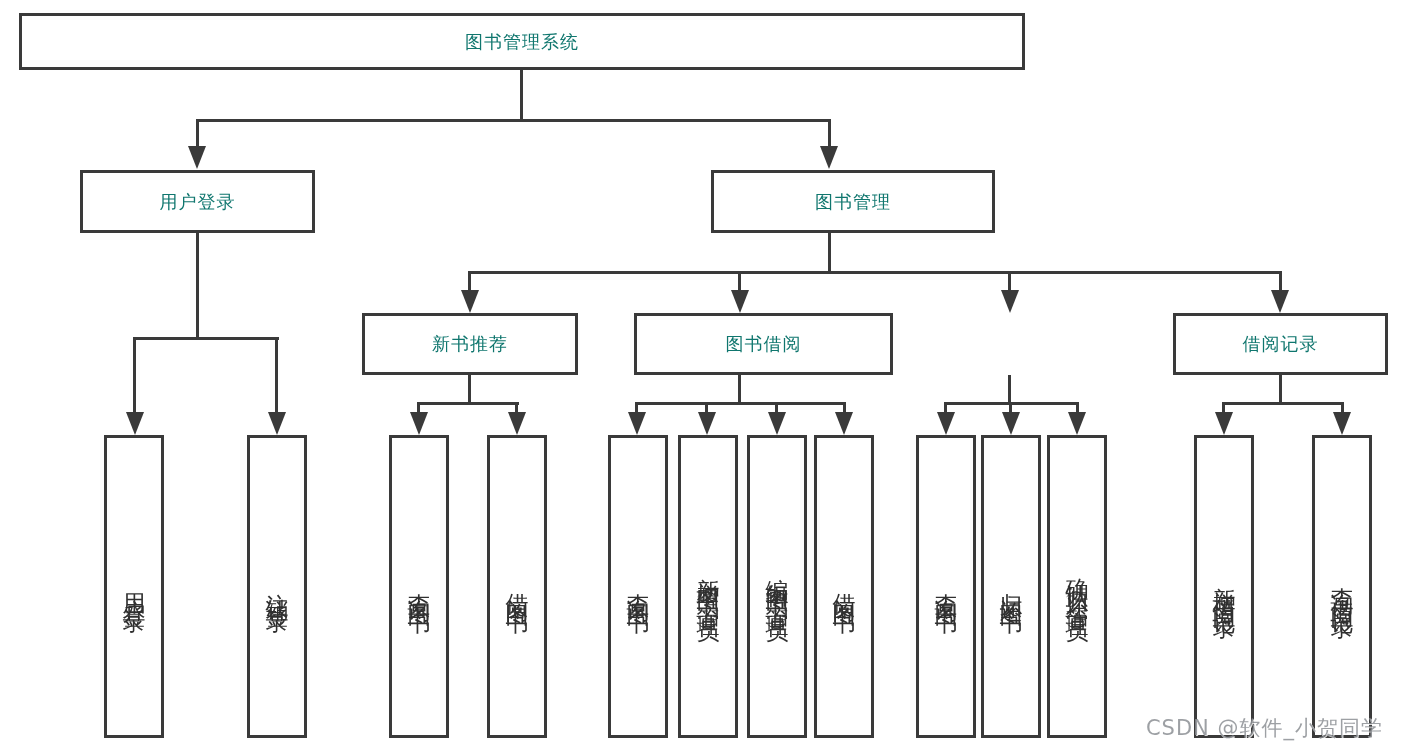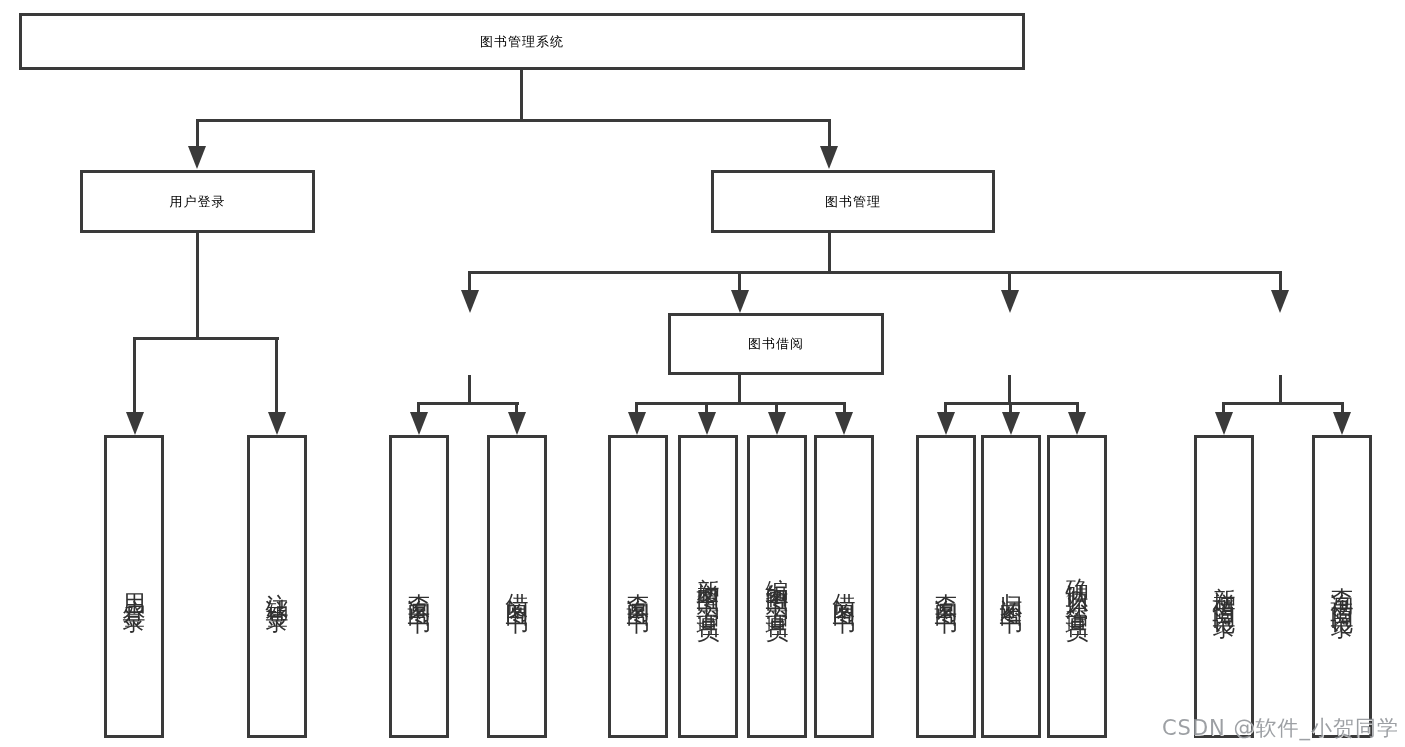--- a/index.html
+++ b/index.html
@@ -14,22 +14,22 @@
   .box{
     position:absolute;
     box-sizing:border-box;
     border:3px solid #3a3a3a;
     background:#ffffff;
     display:flex;
     align-items:center;
     justify-content:center;
   }
   .hlabel{
-    font-size:13px;
-    color:#000000;
+    font-size:18px;
+    color:#0f766e;
     letter-spacing:1px;
     white-space:nowrap;
   }
   .l1{top:170px;height:63px;}
   .gbox{top:313px;height:62px;}
   .leaf{top:435px;height:303px;width:60px;border-width:3px;}
   .vtext{
     writing-mode:vertical-rl;
     text-orientation:mixed;
     font-size:23px;
@@ -45,21 +45,21 @@
   
   .ar{
     position:absolute;
     width:0;height:0;
     border-left:9px solid transparent;
     border-right:9px solid transparent;
     border-top:23px solid #3a3a3a;
   }
   .watermark{
     position:absolute;
-    top:714px;right:6px;
+    top:714px;right:22px;
     font-size:21px;
     color:rgba(140,143,148,0.85);
     text-shadow:1px 1px 0 rgba(255,255,255,0.8);
     letter-spacing:1px;
     z-index:5;
     white-space:nowrap;
   }
 </style>
 </head>
 <body>
@@ -95,22 +95,28 @@
   <div class="hl" style="left:468px;top:271px;width:814px"></div>
   <div class="vl" style="left:468px;top:271px;height:23px"></div>
   <div class="vl" style="left:738px;top:271px;height:23px"></div>
   <div class="vl" style="left:1008px;top:271px;height:23px"></div>
   <div class="vl" style="left:1279px;top:271px;height:23px"></div>
   <div class="ar" style="left:461px;top:290px"></div>
   <div class="ar" style="left:731px;top:290px"></div>
   <div class="ar" style="left:1001px;top:290px"></div>
   <div class="ar" style="left:1271px;top:290px"></div>
 
-  <div class="box gbox" style="left:668px;width:216px">
+  <div class="box gbox" style="left:362px;width:216px">
+    <span class="hlabel">新书推荐</span>
+  </div>
+  <div class="box gbox" style="left:634px;width:259px">
     <span class="hlabel">图书借阅</span>
+  </div>
+  <div class="box gbox" style="left:1173px;width:215px">
+    <span class="hlabel">借阅记录</span>
   </div>
 
   <div class="vl" style="left:468px;top:375px;height:27px"></div>
   <div class="hl" style="left:417px;top:402px;width:102px"></div>
   <div class="vl" style="left:417px;top:402px;height:14px"></div>
   <div class="vl" style="left:515px;top:402px;height:14px"></div>
   <div class="ar" style="left:410px;top:412px"></div>
   <div class="ar" style="left:508px;top:412px"></div>
 
   <div class="vl" style="left:738px;top:375px;height:27px"></div>

